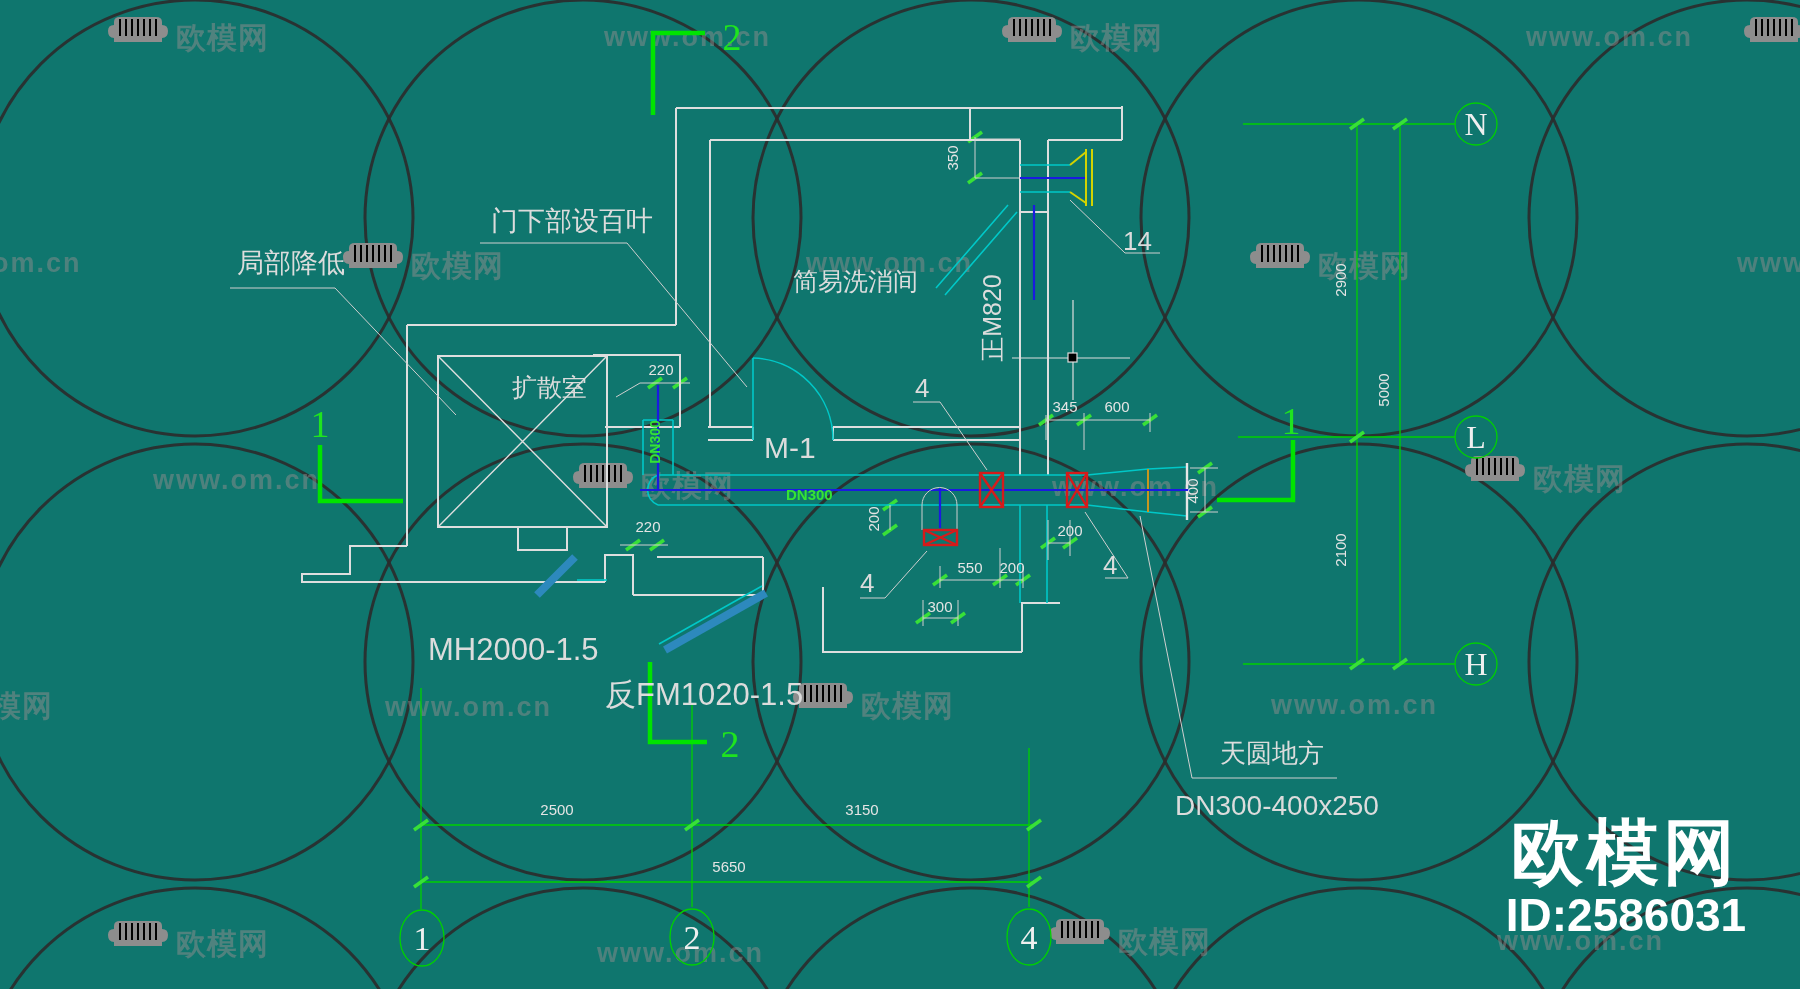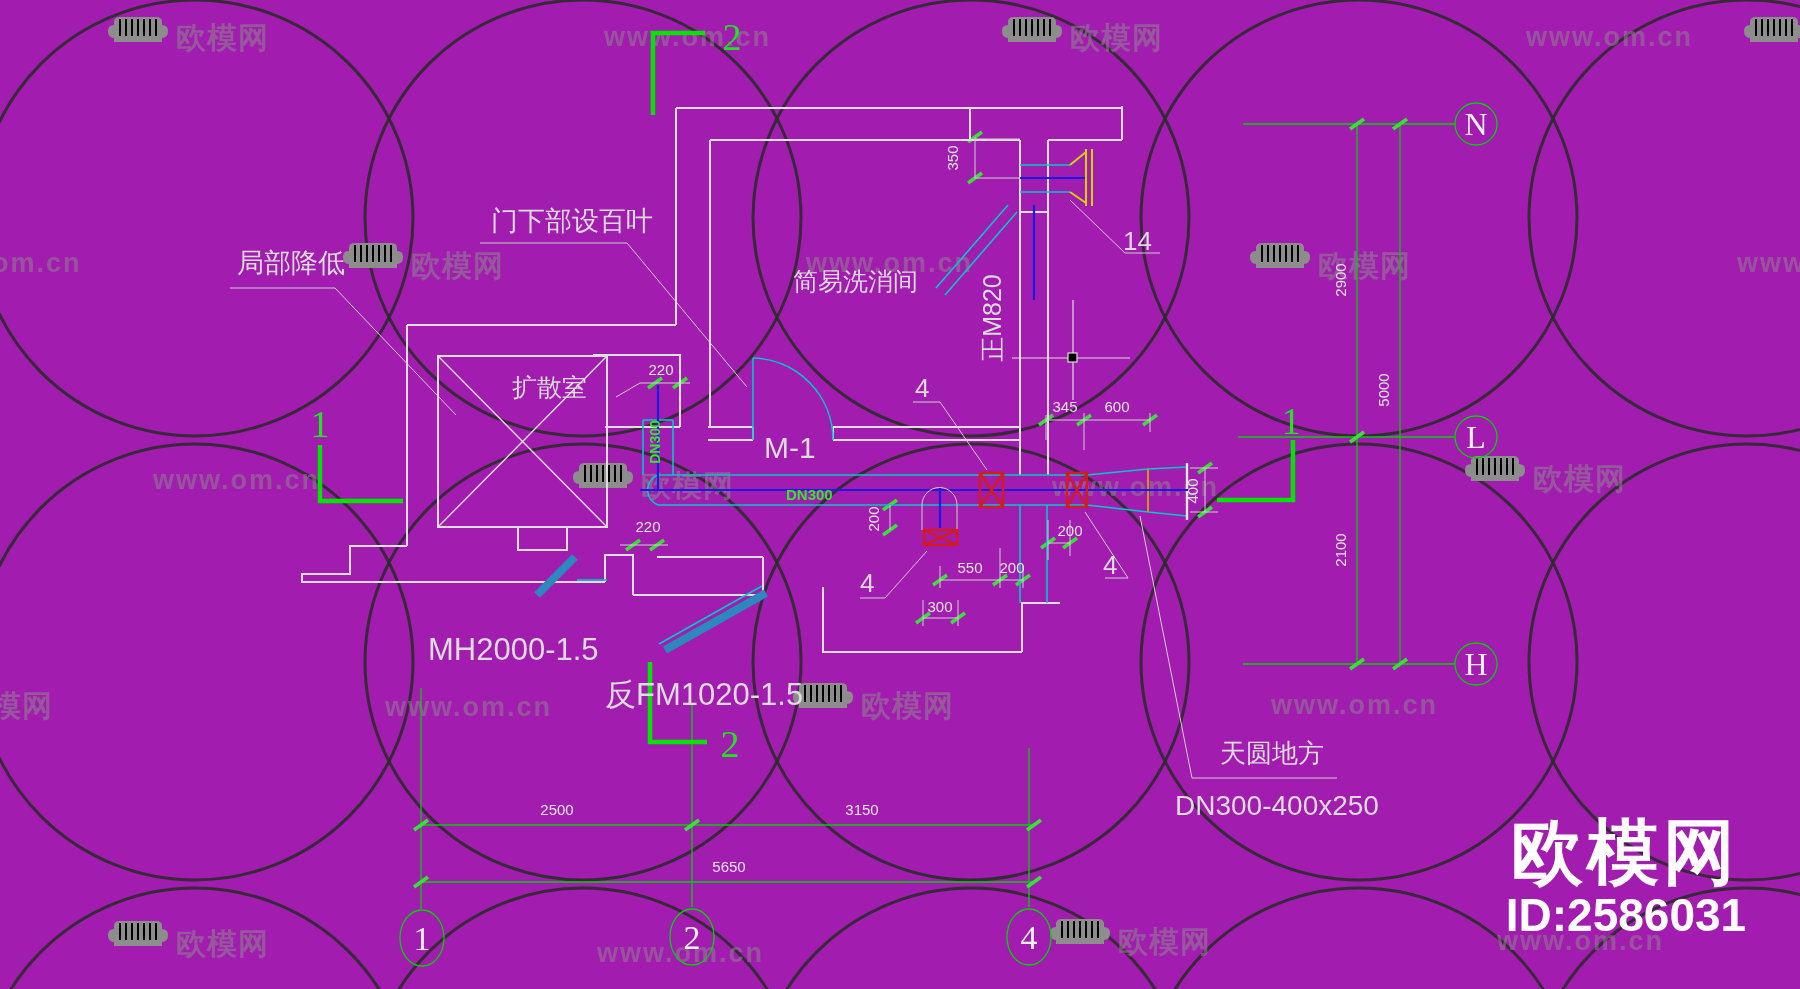--- a/index.html
+++ b/index.html
@@ -1,16 +1,16 @@
 <!DOCTYPE html>
 <html><head>
 <meta charset="utf-8">
 <style>
   html,body{margin:0;padding:0;background:#000;}
-  #stage{position:relative;width:1800px;height:989px;background:#a21caf;overflow:hidden;
+  #stage{position:relative;width:1800px;height:989px;background:#0f766e;overflow:hidden;
          font-family:"Liberation Sans",sans-serif;}
   svg{position:absolute;left:0;top:0;}
   text{user-select:none;}
   .wm{fill:#8d8d8d;opacity:.52;font-weight:bold;letter-spacing:1px;}
   .wmurl{fill:#8d8d8d;opacity:.5;font-weight:bold;letter-spacing:2px;}
   .lbl{fill:#dcdcdc;}
   .dim{fill:#e4e4e4;font-size:15px;}
   .grn{stroke:#00d200;fill:none;stroke-width:1.3;}
   .grnthick{stroke:#00e400;fill:none;stroke-width:4.5;}
   .tick{stroke:#38e038;stroke-width:3.5;}

